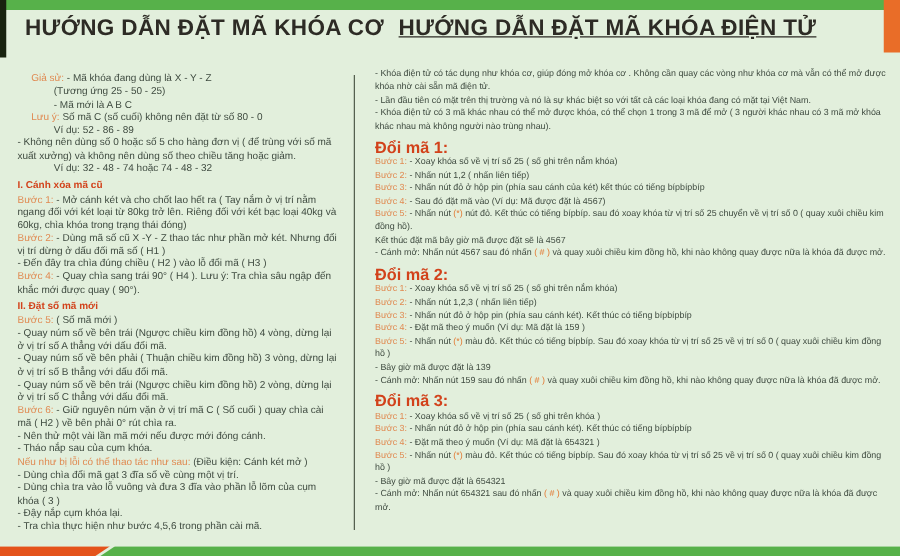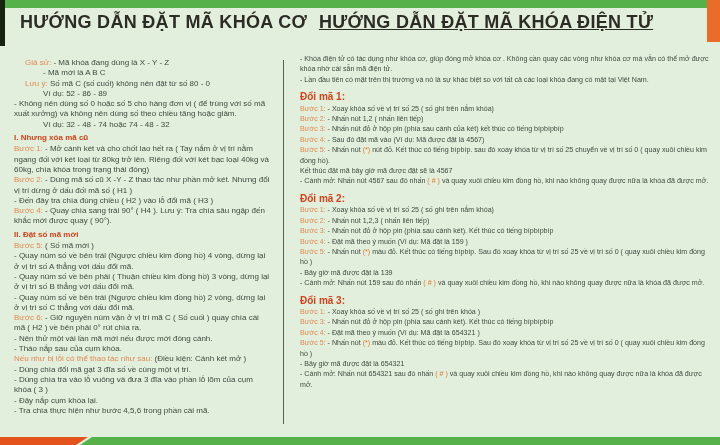--- a/index.html
+++ b/index.html
@@ -28,46 +28,47 @@
   .title-left{left:20px;width:276px;}
   .title-right{left:280px;width:412px;text-decoration:underline;}
   
   .divider{position:absolute;left:283px;top:60px;width:1px;height:364px;background:#55604f;}
   
   .col{position:absolute;color:#3f4b40;}
   .col-left{left:14px;top:42px;width:258px;font-size:8px;line-height:10.3px;margin-top:16px;}
   .col-right{left:300px;top:54px;width:410px;font-size:7.1px;line-height:10.4px;}
   .ln{margin:0;}
   .ln.heading{color:#d2421b;font-weight:bold;margin-top:3px;margin-bottom:1px;}
-  .col-right .ln.heading{margin-top:7px;font-size:10px;}
+  .col-right .ln.heading{margin-top:7px;font-size:13px;}
   .ln.ind1{padding-left:11px;}
   .ln.ind2{padding-left:29px;}
   .step{color:#e08a52;}
   .accent{color:#e3772f;}
 </style>
 </head>
 <body>
 
 <div class="page">
 
   <div class="bar-top"></div>
   <div class="strip-left-dark"></div>
   <div class="strip-right-orange"></div>
 
   <h1 class="title title-left">HƯỚNG DẪN ĐẶT MÃ KHÓA CƠ</h1>
   <h1 class="title title-right">HƯỚNG DẪN ĐẶT MÃ KHÓA ĐIỆN TỬ</h1>
 
   <div class="col col-left">
       <div class="ln ind1"><span class="step">Giả sử:</span><span> - Mã khóa đang dùng là X - Y - Z</span></div>
+      <div class="ln ind2"><span>(Tương ứng 25 - 50 - 25)</span></div>
       <div class="ln ind2"><span>- Mã mới là A B C</span></div>
       <div class="ln ind1"><span class="step">Lưu ý:</span><span> Số mã C (số cuối) không nên đặt từ số 80 - 0</span></div>
       <div class="ln ind2"><span>Ví dụ: 52 - 86 - 89</span></div>
       <div class="ln"><span>- Không nên dùng số 0 hoặc số 5 cho hàng đơn vị ( để trùng với số mã xuất xưởng) và không nên dùng số theo chiều tăng hoặc giảm.</span></div>
       <div class="ln ind2"><span>Ví dụ: 32 - 48 - 74 hoặc 74 - 48 - 32</span></div>
-      <div class="ln heading"><span>I. Nhưng xóa mã cũ</span></div>
+      <div class="ln heading"><span>I. Cánh xóa mã cũ</span></div>
       <div class="ln"><span class="step">Bước 1:</span><span> - Mở cánh két và cho chốt lao hết ra ( Tay nắm ở vị trí nằm ngang đối với két loại từ 80kg trở lên. Riêng đối với két bạc loại 40kg và 60kg, chìa khóa trong trạng thái đóng)</span></div>
       <div class="ln"><span class="step">Bước 2:</span><span> - Dùng mã số cũ X -Y - Z thao tác như phần mở két. Nhưng đổi vị trí dừng ở dấu đối mã số ( H1 )</span></div>
       <div class="ln"><span>- Đến đây tra chìa đúng chiều ( H2 ) vào lỗ đổi mã ( H3 )</span></div>
       <div class="ln"><span class="step">Bước 4:</span><span> - Quay chìa sang trái 90° ( H4 ). Lưu ý: Tra chìa sâu ngập đến khắc mới được quay ( 90°).</span></div>
       <div class="ln heading"><span>II. Đặt số mã mới</span></div>
       <div class="ln"><span class="step">Bước 5:</span><span> ( Số mã mới )</span></div>
       <div class="ln"><span>- Quay núm số về bên trái (Ngược chiều kim đồng hồ) 4 vòng, dừng lại ở vị trí số A thẳng với dấu đổi mã.</span></div>
       <div class="ln"><span>- Quay núm số về bên phải ( Thuận chiều kim đồng hồ) 3 vòng, dừng lại ở vị trí số B thẳng với dấu đổi mã.</span></div>
       <div class="ln"><span>- Quay núm số về bên trái (Ngược chiều kim đồng hồ) 2 vòng, dừng lại ở vị trí số C thẳng với dấu đổi mã.</span></div>
       <div class="ln"><span class="step">Bước 6:</span><span> - Giữ nguyên núm vặn ở vị trí mã C ( Số cuối ) quay chìa cài mã ( H2 ) về bên phải 0° rút chìa ra.</span></div>
@@ -78,20 +79,21 @@
       <div class="ln"><span>- Dùng chìa tra vào lỗ vuông và đưa 3 đĩa vào phần lỗ lõm của cụm khóa ( 3 )</span></div>
       <div class="ln"><span>- Đậy nắp cụm khóa lại.</span></div>
       <div class="ln"><span>- Tra chìa thực hiện như bước 4,5,6 trong phần cài mã.</span></div>
     </div>
 
   <div class="divider"></div>
 
   <div class="col col-right">
       <div class="ln"><span>- Khóa điện tử có tác dụng như khóa cơ, giúp đóng mở khóa cơ . Không cần quay các vòng như khóa cơ mà vẫn có thể mở được khóa nhờ cài sẵn mã điện tử.</span></div>
       <div class="ln"><span>- Lần đầu tiên có mặt trên thị trường và nó là sự khác biệt so với tất cả các loại khóa đang có mặt tại Việt Nam.</span></div>
+      <div class="ln"><span>- Khóa điện tử có 3 mã khác nhau có thể mở được khóa, có thể chọn 1 trong 3 mã để mở ( 3 người khác nhau có 3 mã mở khóa khác nhau mà không người nào trùng nhau).</span></div>
       <div class="ln heading"><span>Đổi mã 1:</span></div>
       <div class="ln"><span class="step">Bước 1:</span><span> - Xoay khóa số về vị trí số 25 ( số ghi trên nắm khóa)</span></div>
       <div class="ln"><span class="step">Bước 2:</span><span> - Nhấn nút 1,2 ( nhấn liên tiếp)</span></div>
       <div class="ln"><span class="step">Bước 3:</span><span> - Nhấn nút đỏ ở hộp pin (phía sau cánh của két) kết thúc có tiếng bípbípbíp</span></div>
       <div class="ln"><span class="step">Bước 4:</span><span> - Sau đó đặt mã vào (Ví dụ: Mã được đặt là 4567)</span></div>
       <div class="ln"><span class="step">Bước 5:</span><span> - Nhấn nút </span><span class="accent">(*)</span><span> nút đỏ. Kết thúc có tiếng bípbíp. sau đó xoay khóa từ vị trí số 25 chuyển về vị trí số 0 ( quay xuôi chiều kim đồng hồ).</span></div>
       <div class="ln"><span>Kết thúc đặt mã bây giờ mã được đặt sẽ là 4567</span></div>
       <div class="ln"><span>- Cánh mở: Nhấn nút 4567 sau đó nhấn </span><span class="accent">( # )</span><span> và quay xuôi chiều kim đồng hồ, khi nào không quay được nữa là khóa đã được mở.</span></div>
       <div class="ln heading"><span>Đổi mã 2:</span></div>
       <div class="ln"><span class="step">Bước 1:</span><span> - Xoay khóa số về vị trí số 25 ( số ghi trên nắm khóa)</span></div>

